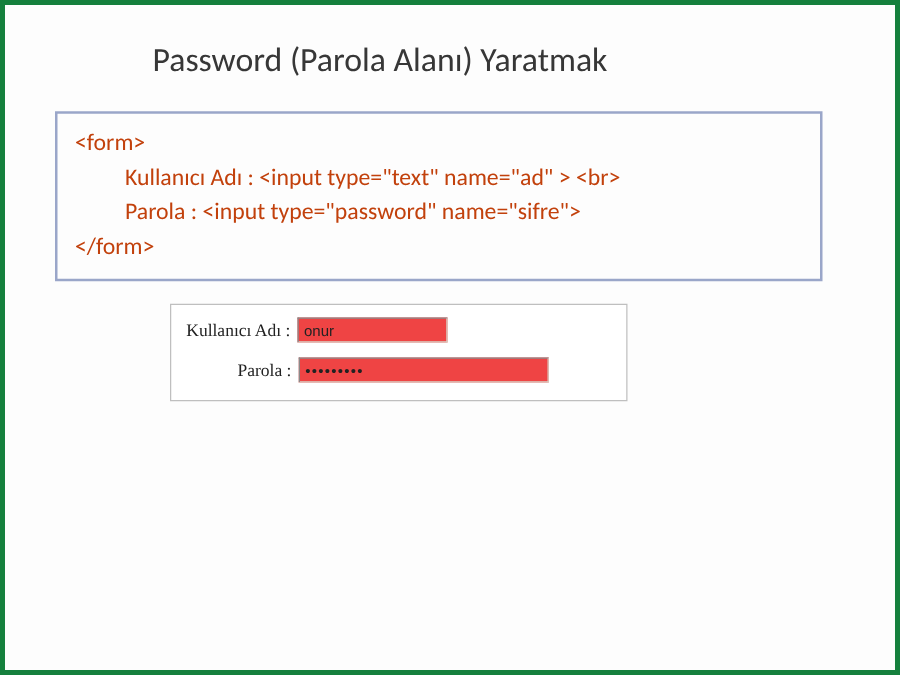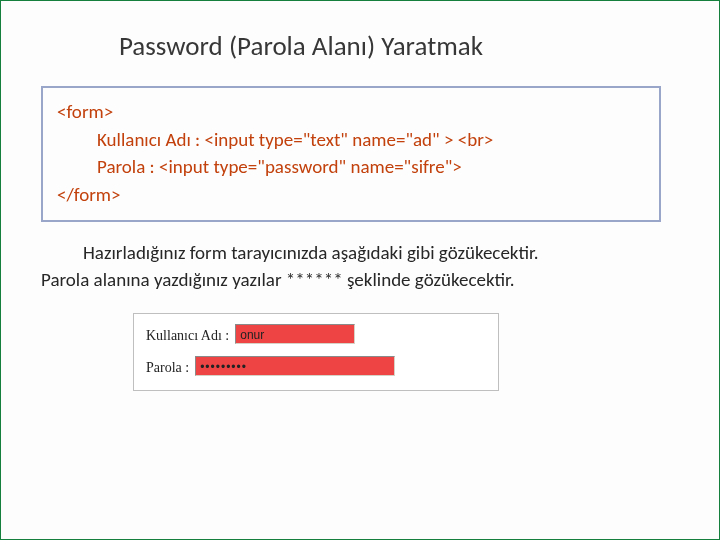--- a/index.html
+++ b/index.html
@@ -11,21 +11,21 @@
     font-family: Calibri, "Segoe UI", sans-serif;
     color: #1a1a1a;
     position: relative;
     box-sizing: border-box;
   }
   .slide {
     width: 100%;
     height: 100%;
     padding: 28px 52px 40px 40px;
     box-sizing: border-box;
-    border: 1px solid #15803d;
+    border: 4px solid #15803d;
   }
   .title {
     font-size: 27px;
     font-weight: 400;
     color: #373737;
     margin: 0 0 24px 78px;
   }
   .codebox {
     border: 2px solid #9aa6c9;
     padding: 10px 14px 12px 14px;
@@ -57,21 +57,21 @@
     font-family: "Times New Roman", serif;
     font-size: 14px;
     color: #222;
   }
   .formrow {
     display: flex;
     align-items: flex-end;
     gap: 6px;
     margin-bottom: 12px;
   }
-  .formrow:last-child { margin-bottom: 2px; }
+  .formrow:last-child { margin-bottom: 2px; margin-left: 41px; }
   .fakeinput {
     display: inline-block;
     height: 20px;
     line-height: 20px;
     padding: 0 4px;
     border-top: 1px solid #8a8a8a;
     border-left: 1px solid #8a8a8a;
     border-right: 1px solid #d6d2c6;
     border-bottom: 1px solid #d6d2c6;
     background: #ef4444;
@@ -93,24 +93,20 @@
 
   <h1 class="title">Password (Parola Alanı) Yaratmak</h1>
 
   <div class="codebox">
     <span>&lt;form&gt;</span><br>
     <span class="indent">Kullanıcı Adı : &lt;input type="text" name="ad" &gt; &lt;br&gt;</span>
     <span class="indent">Parola : &lt;input type="password" name="sifre"&gt;</span>
     <span>&lt;/form&gt;</span>
   </div>
 
-  <p class="bodytext">
-    <span class="first-indent">Hazırladığınız form tarayıcınızda aşağıdaki gibi gözükecektir.</span><br>
-    <span>Parola alanına yazdığınız yazılar  ****** şeklinde gözükecektir.</span>
-  </p>
 
   <div class="formfig">
     <div class="formrow">
       <span>Kullanıcı Adı :</span>
       <span class="fakeinput">onur</span>
     </div>
     <div class="formrow">
       <span>Parola :</span>
       <span class="fakeinput pw">•••••••••</span>
     </div>

